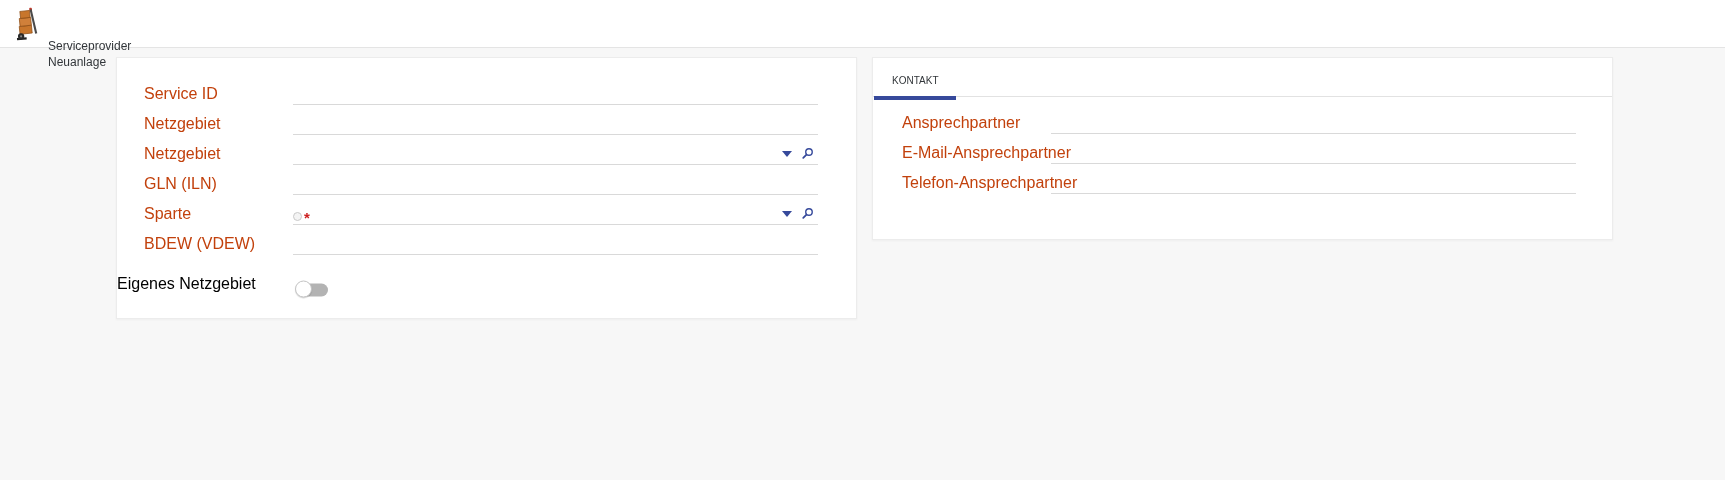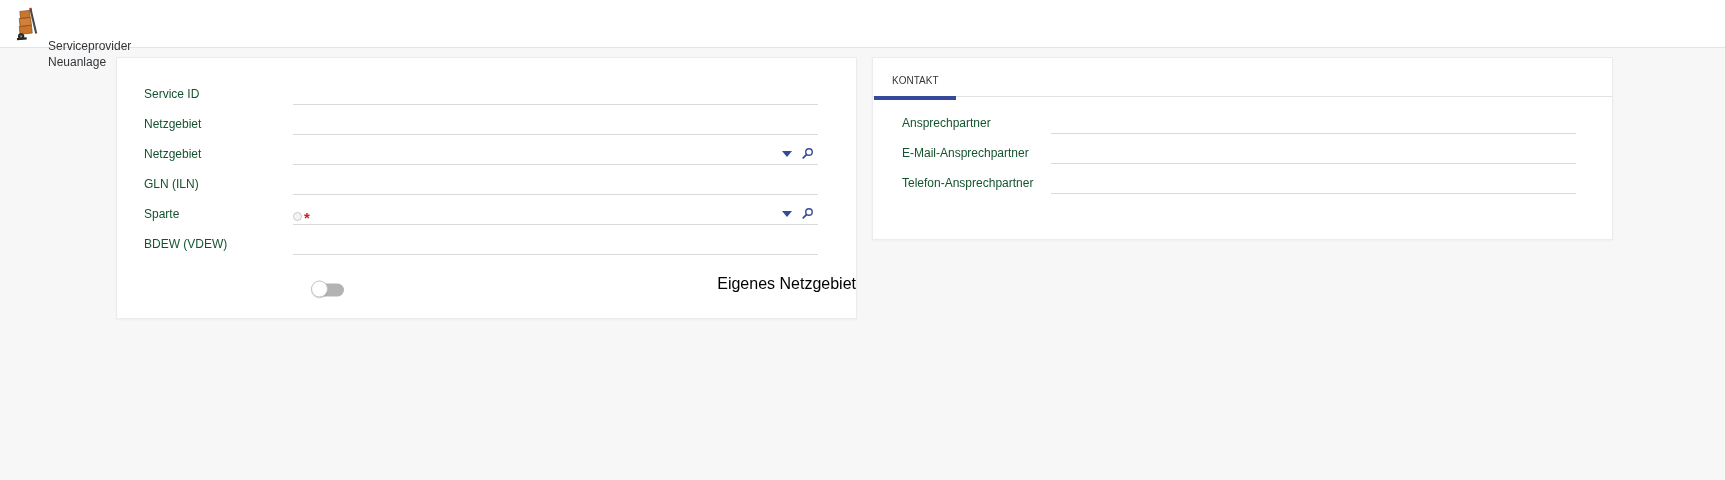--- a/index.html
+++ b/index.html
@@ -23,21 +23,21 @@
     position:absolute;background:#ffffff;border:1px solid #ececec;
     box-shadow:0 1px 2px rgba(0,0,0,0.04);box-sizing:border-box;
   }
   .card-left{left:116px;top:57px;width:741px;height:262px;}
   .card-right{left:872px;top:57px;width:741px;height:183px;}
   
   .form-left{position:absolute;top:21px;left:0;right:0;}
   .row{position:relative;height:30px;}
   .row .label{
     position:absolute;left:27px;top:50%;transform:translateY(-50%);
-    font-size:12px;color:#14532d;white-space:nowrap;
+    font-size:16px;color:#c2410c;white-space:nowrap;
   }
   .field{
     position:absolute;left:176px;top:0;width:525px;height:26px;
     border-bottom:1px solid #d9d9d9;box-sizing:border-box;
     display:flex;align-items:flex-end;padding-bottom:3px;
   }
   .field input{
     flex:1;min-width:0;border:none;outline:none;background:transparent;
     font-size:12px;color:#32363a;padding:0;height:16px;
     font-family:"Liberation Sans", sans-serif;
@@ -48,21 +48,21 @@
     border-top:6px solid #36499b;display:inline-block;cursor:pointer;
   }
   .search-svg{display:inline-block;cursor:pointer;}
   .prefix{display:flex;align-items:center;gap:2px;margin-bottom:0;}
   .circle-ind{
     width:9px;height:9px;border-radius:50%;border:1px solid #c9c9c9;
     background:#f4f4f4;display:inline-block;box-sizing:border-box;
   }
   .req-star{color:#cc1f1f;font-size:15px;line-height:10px;font-weight:bold;position:relative;top:2px;}
   
-  .toggle-row{position:absolute;left:16px;right:0;top:217px;height:30px;text-align:right;}
+  .toggle-row{position:absolute;left:0;right:0;top:217px;height:30px;}
   .toggle{
     position:absolute;left:181px;top:50%;transform:translateY(-50%);
     width:30px;height:13px;border-radius:7px;background:#b3b3b3;cursor:pointer;
   }
   .toggle .knob{
     position:absolute;left:-3px;top:-3px;width:17px;height:17px;border-radius:50%;
     background:#ffffff;border:1px solid #c4c4c4;box-sizing:border-box;
     box-shadow:0 1px 1px rgba(0,0,0,0.15);
   }
   

